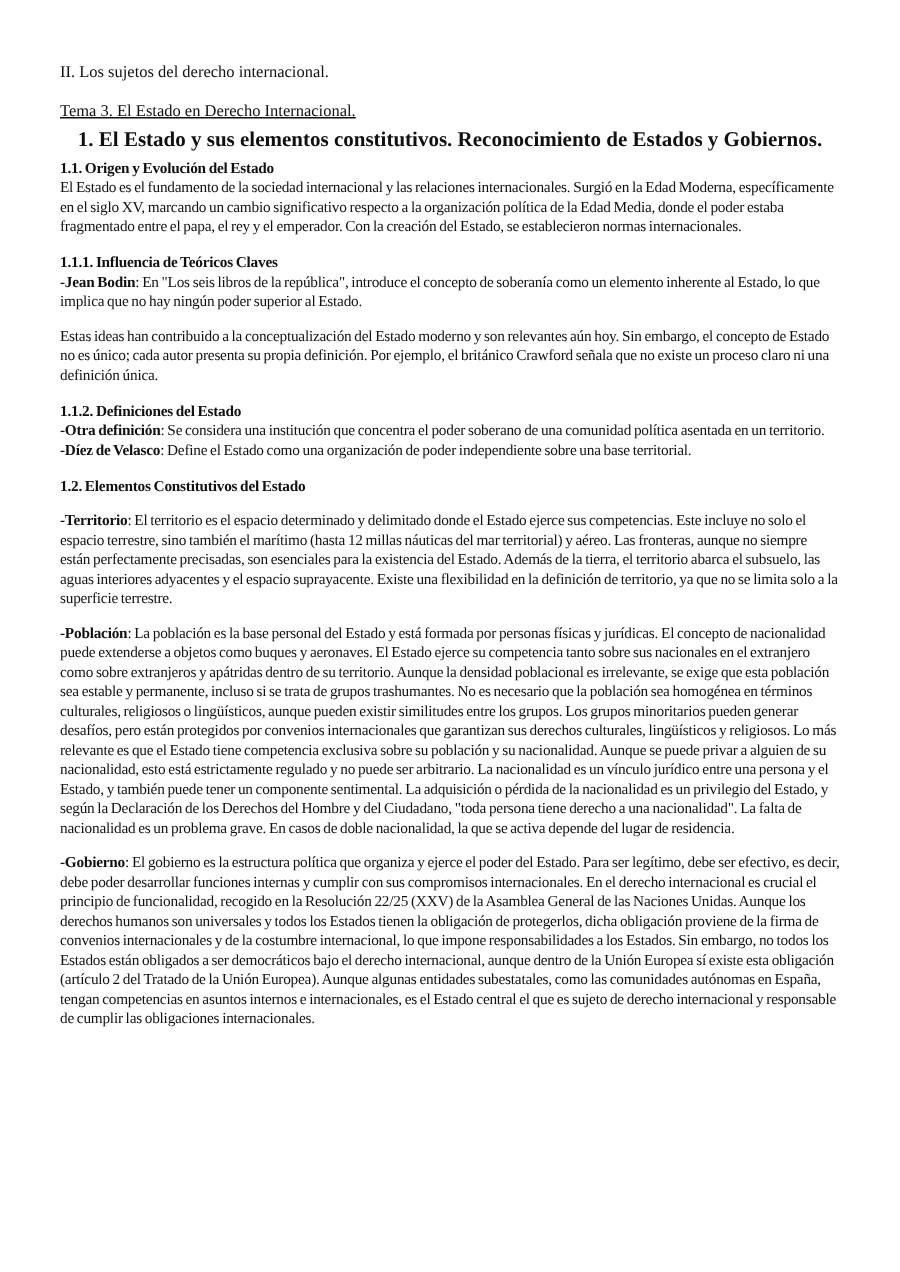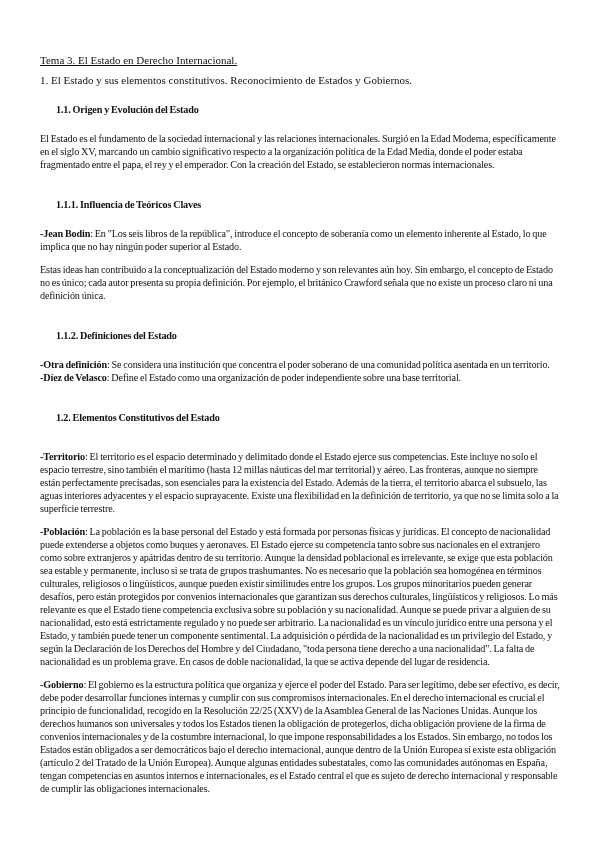--- a/index.html
+++ b/index.html
@@ -32,43 +32,45 @@
       line-height: 14px;
       margin: 0 0 6px 0;
     }
     .doc-theme {
       font-size: 11px;
       line-height: 14px;
       text-decoration: underline;
       margin: 12px 0 6px 0;
     }
     .doc-section {
-      font-size: 11px;
+      font-size: 14px;
       line-height: 14px;
-      font-weight: normal;
+      font-weight: bold;
       margin: 0 0 5px 0;
+      text-align: center;
     }
     .subheading {
       font-weight: bold;
       font-size: 10.2px;
       line-height: 13px;
-      margin: 16px;
+      margin: 0;
     }
     p {
       margin: 0;
     }
     .gap-m { height: 10px; }
     .gap-l { height: 11px; }
     b { font-weight: bold; }
   </style>
 </head>
 <body>
 
 <div class="page">
 
+  <p class="doc-part">II. Los sujetos del derecho internacional.</p>
   <p class="doc-theme">Tema 3. El Estado en Derecho Internacional.</p>
   <p class="doc-section">1. El Estado y sus elementos constitutivos. Reconocimiento de Estados y Gobiernos.</p>
 
   <div class="line-block">
     <p class="subheading">1.1. Origen y Evolución del Estado</p>
     <p>El Estado es el fundamento de la sociedad internacional y las relaciones internacionales. Surgió en la Edad Moderna, específicamente en el siglo XV, marcando un cambio significativo respecto a la organización política de la Edad Media, donde el poder estaba fragmentado entre el papa, el rey y el emperador. Con la creación del Estado, se establecieron normas internacionales.</p>
   </div>
 
   <div class="gap-l"></div>
 

